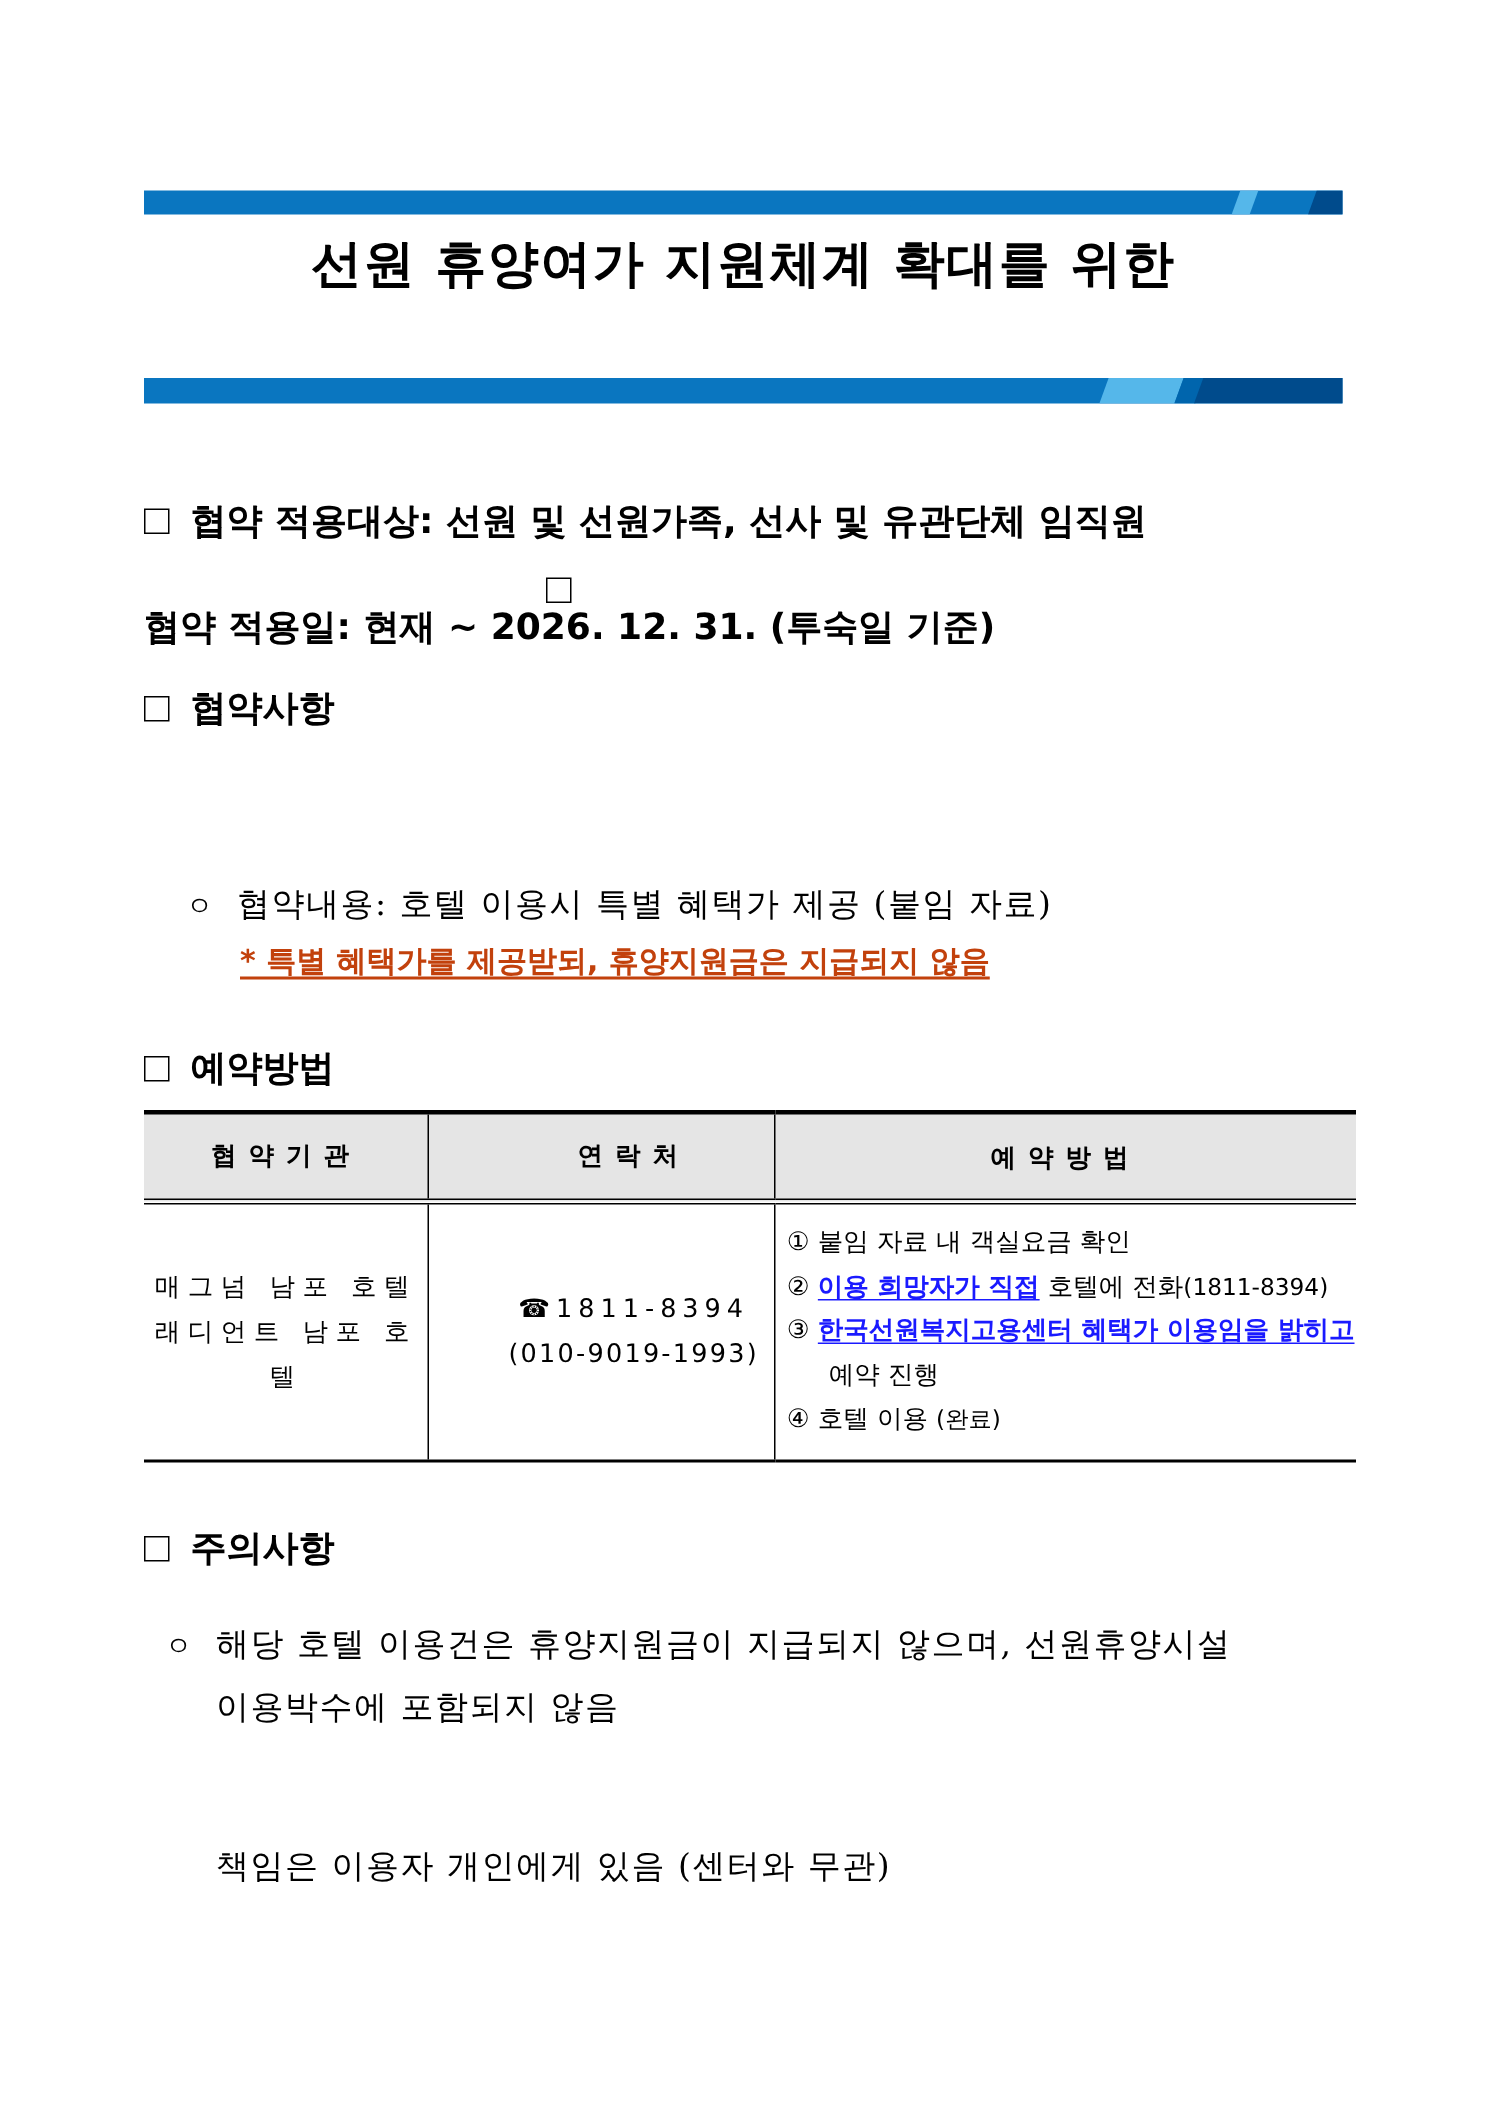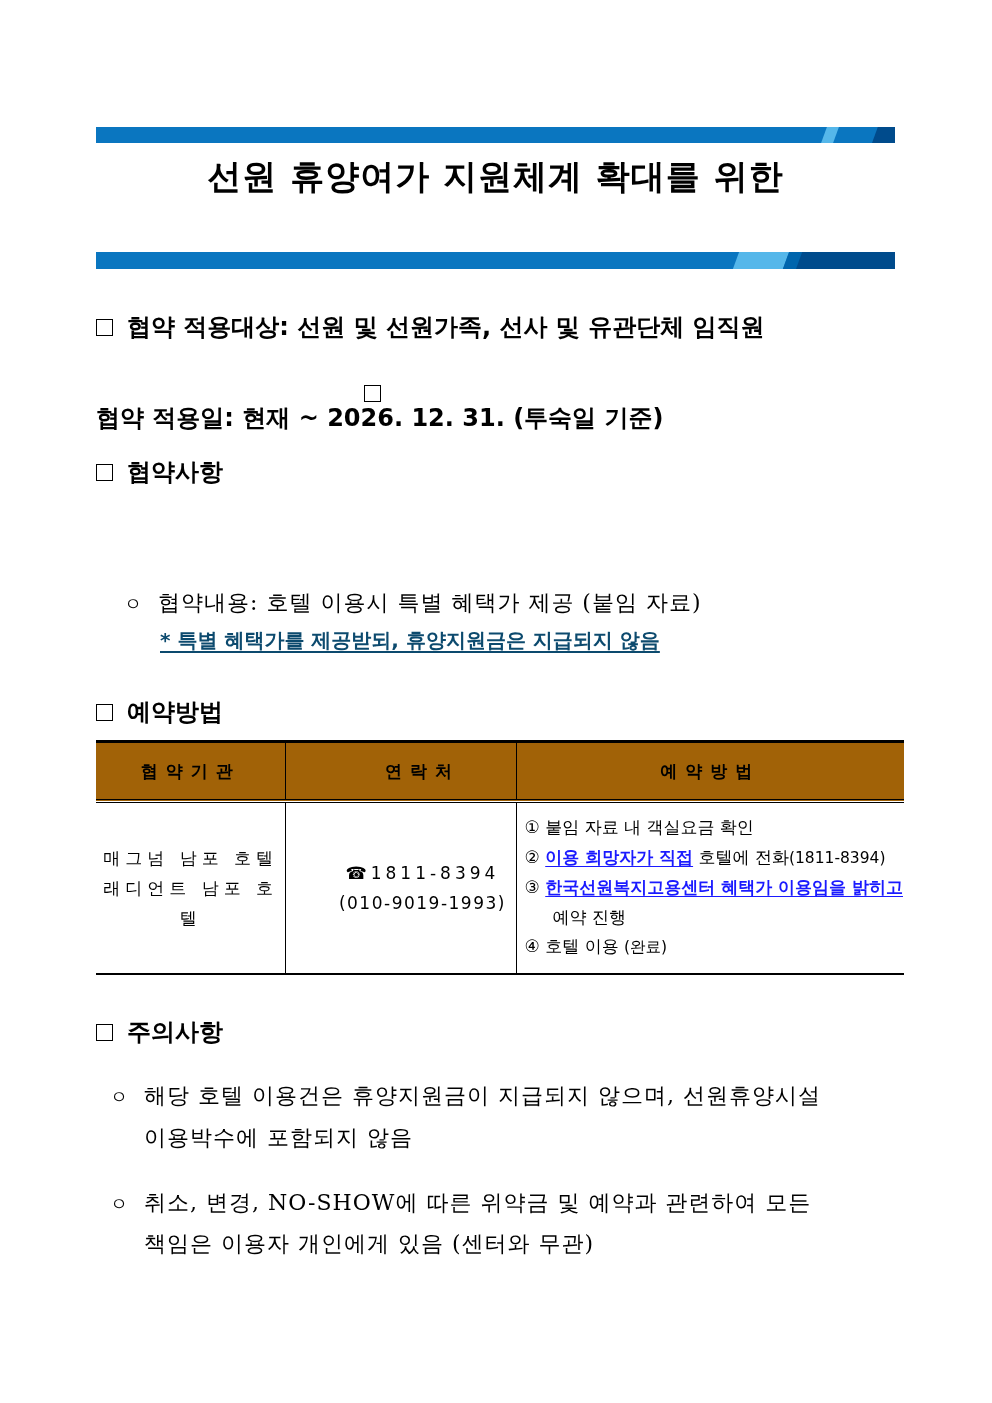--- a/index.html
+++ b/index.html
@@ -7,23 +7,23 @@
   .page{position:absolute;left:0;top:0;width:992px;height:1403px;margin-top:30px;}
   .band{position:absolute;left:96px;width:799px;background:#0a76c0;overflow:hidden;}
   .band .sl1{position:absolute;top:0;height:100%;background:#55b7ea;transform:skewX(-20deg);}
   .band .sl2{position:absolute;top:0;height:100%;background:#0065ad;transform:skewX(-20deg);}
   .band .dk{position:absolute;top:0;height:100%;background:#004b8c;transform:skewX(-20deg);transform-origin:bottom left;}
   .title{position:absolute;left:96px;width:799px;text-align:center;font-weight:bold;font-size:34px;line-height:44px;letter-spacing:1px;font-family:"DejaVu Sans",sans-serif;}
   .sec{position:absolute;left:96px;font-weight:bold;font-size:24px;font-family:"DejaVu Sans",sans-serif;display:flex;align-items:center;white-space:nowrap;}
   .box{display:inline-block;width:17px;height:17px;border:1.5px solid #000;margin-right:14px;box-sizing:border-box;}
   .bul{position:absolute;font-family:"DejaVu Serif","Liberation Serif",serif;font-size:22px;white-space:nowrap;letter-spacing:1px;}
   .bul .o{display:inline-block;width:34px;font-size:18px;}
-  .note{position:absolute;left:160px;font-weight:bold;font-size:20px;color:#0c4a6e;text-decoration:underline;text-underline-offset:4px;white-space:nowrap;}
+  .note{position:absolute;left:160px;font-weight:bold;font-size:20px;color:#c2410c;text-decoration:underline;text-underline-offset:4px;white-space:nowrap;}
   .tbl{position:absolute;left:96px;top:710px;width:808px;border-collapse:collapse;}
-  .tbl th{background:#a16207;font-weight:bold;font-size:17px;letter-spacing:8px;height:54px;border-top:3px solid #000;border-bottom:4px double #000;}
+  .tbl th{background:#e5e5e5;font-weight:bold;font-size:17px;letter-spacing:8px;height:54px;border-top:3px solid #000;border-bottom:4px double #000;}
   .tbl td{font-size:17px;height:168px;border-bottom:2.5px solid #000;vertical-align:middle;}
   .tbl th + th, .tbl td + td{border-left:1.5px solid #000;}
   .c1{width:194px;text-align:center;letter-spacing:5px;line-height:30px;}
   .c2{width:188px;text-align:center;letter-spacing:4px;line-height:30px;padding-left:44px;}
   .c3{padding-left:8px;line-height:29.5px;font-size:17px;}
   .steps div{white-space:nowrap;}
   .hl{color:#1a1aff;font-weight:bold;text-decoration:underline;text-underline-offset:3px;}
   .small{font-size:15.5px;}
   .ind{padding-left:28px;}
 </style>
@@ -38,21 +38,21 @@
   </div>
 
   <div class="title" style="top:124px;">선원 휴양여가 지원체계 확대를 위한</div>
 
   <div class="band" style="top:222px;height:17px;">
     <div class="sl1" style="left:640px;width:50px;"></div>
     <div class="sl2" style="left:690px;width:14px;"></div>
     <div class="dk" style="left:700px;width:120px;"></div>
   </div>
 
-  <div class="sec" style="top:281px;">
+  <div class="sec" style="top:301px;">
     <span class="box"></span>
     <span>협약 적용대상: 선원 및 선원가족, 선사 및 유관단체 임직원</span>
   </div>
 
   <div class="sec" style="top:355px;flex-direction:column;">
     <span class="box"></span>
     <span>협약 적용일: 현재 ~ 2026. 12. 31. (투숙일 기준)</span>
   </div>
 
   <div class="sec" style="top:426px;">
@@ -102,18 +102,15 @@
   <div class="sec" style="top:986px;">
     <span class="box"></span>
     <span>주의사항</span>
   </div>
 
   <div class="bul" style="left:110px;top:1051px;">
     <span class="o">ㅇ</span><span>해당 호텔 이용건은 휴양지원금이 지급되지 않으며, 선원휴양시설</span>
   </div>
   <div class="bul" style="left:144px;top:1093px;">이용박수에 포함되지 않음</div>
 
-  <div class="bul" style="left:110px;top:1158px;">
-    <span class="o">ㅇ</span><span>취소, 변경, NO-SHOW에 따른 위약금 및 예약과 관련하여 모든</span>
-  </div>
   <div class="bul" style="left:144px;top:1199px;">책임은 이용자 개인에게 있음 (센터와 무관)</div>
 
 </div>
 
 </body></html>

